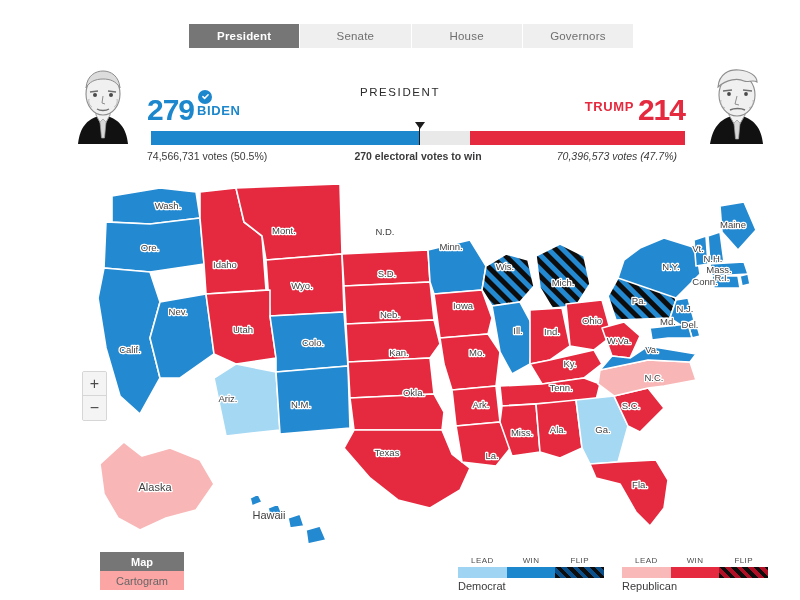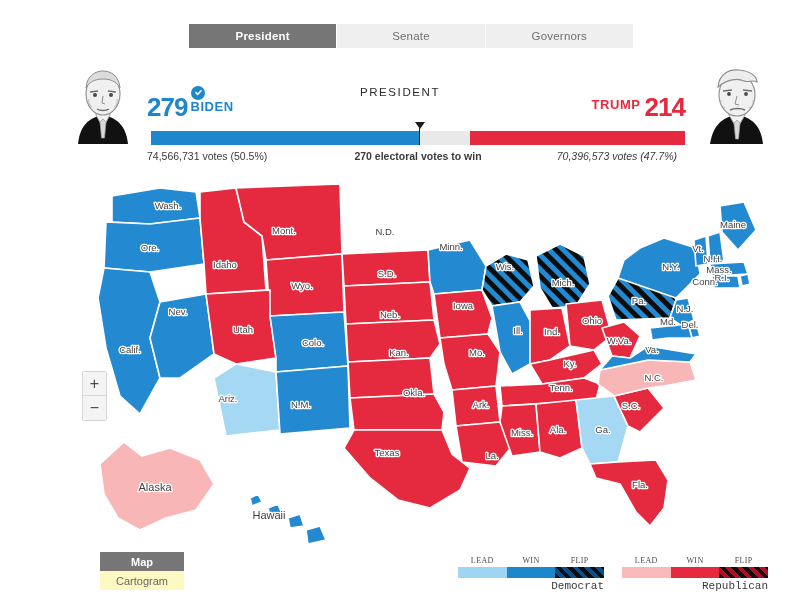--- a/index.html
+++ b/index.html
@@ -39,21 +39,21 @@
   .portrait { position: absolute; width: 74px; height: 78px; }
   .portrait svg { width: 100%; height: 100%; display: block; }
   #portrait-biden { left: 66px; top: 66px; }
   #portrait-trump { left: 700px; top: 66px; }
 
   .score-left {
     position: absolute; left: 147px; top: 96px;
     display: flex; align-items: flex-end;
   }
   .score-num {
-    font-size: 26px; font-weight: bold; line-height: .92;
+    font-size: 30px; font-weight: bold; line-height: .92;
     letter-spacing: -1px;
   }
   .score-num.dem { color: #1c87cd; }
   .score-num.gop { color: #e5293e; }
   .name-wrap { position: relative; margin-left: 3px; padding-bottom: 7px; }
   .cand-name {
     font-size: 13px; font-weight: bold; letter-spacing: .6px;
     line-height: 1;
   }
   .cand-name.dem { color: #1c87cd; }
@@ -109,48 +109,49 @@
     font-size: 16px; color: #4a4a4a; background: #f4f4f4; line-height: 1;
   }
   .zoombtn.plus { border-bottom: 1px solid #d6d6d6; }
 
   
   .viewtoggle {
     position: absolute; left: 100px; top: 552px; width: 84px;
   }
   .viewbtn {
     height: 19px; display: flex; align-items: center; justify-content: center;
-    font-size: 11px; color: #666666; background: #fef9c3;
+    font-size: 11px; color: #666666; background: #fca5a5;
   }
   .viewbtn.active { background: #767676; color: #ffffff; font-weight: bold; }
 
   
   .legend { position: absolute; top: 556px; }
   #legend-dem { left: 458px; }
   #legend-gop { left: 622px; }
   .legend-swatches { display: flex; width: 146px; height: 11px; }
   .sw { flex: 1 1 0; height: 11px; }
-  .legend-labels { display: flex; width: 146px; margin-bottom: 2px; font-family: Liberation Serif, serif; }
+  .legend-labels { display: flex; width: 146px; margin-bottom: 2px; }
   .lbl {
     flex: 1 1 0; text-align: center; font-size: 8px;
     letter-spacing: .4px; color: #4d4d4d;
   }
   .legend-party {
-    width: 146px; text-align: right; font-size: 11px;
-    color: #3b3b3b; margin-top: 2px; font-family: Liberation Mono, monospace;
+    width: 146px; text-align: left; font-size: 11px;
+    color: #3b3b3b; margin-top: 2px;
   }
 </style>
 </head>
 <body>
 
 <div id="app">
 
   <div class="tabbar">
     <div class="tab active">President</div>
     <div class="tab">Senate</div>
+    <div class="tab">House</div>
     <div class="tab">Governors</div>
   </div>
 
   <div class="office-title">PRESIDENT</div>
 
   <div class="portrait" id="portrait-biden">
     <svg viewBox="0 0 74 78" xmlns="http://www.w3.org/2000/svg">
       <path d="M12 78 C14 60 22 54 30 51 L44 51 C53 55 60 61 62 78 Z" fill="#111111"></path>
       <path d="M30 49 L37 62 L44 49 L44 44 L30 44 Z" fill="#f2f2f2" stroke="#9a9a9a" stroke-width="1"></path>
       <path d="M34 56 L37 53 L40 56 L38.5 72 L35.5 72 Z" fill="#d8d8d8" stroke="#999" stroke-width=".7"></path>

